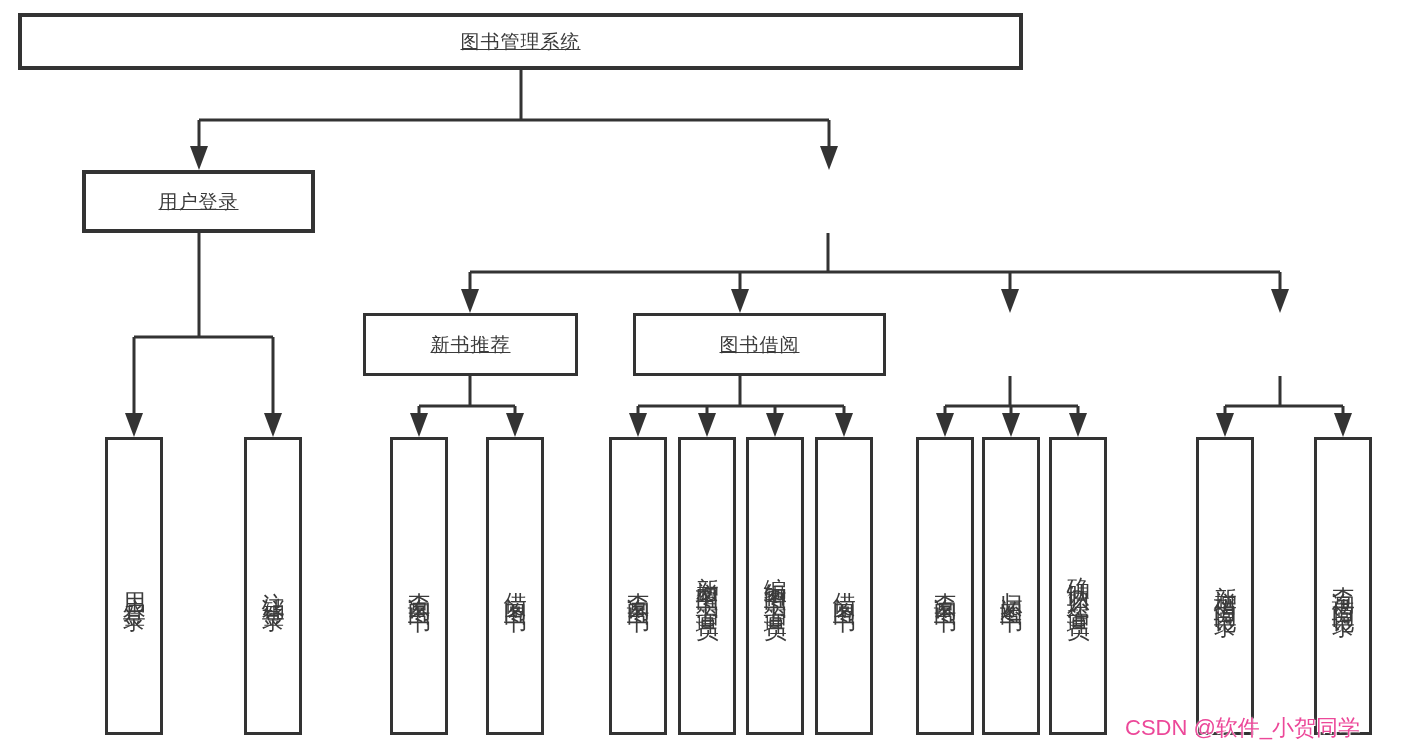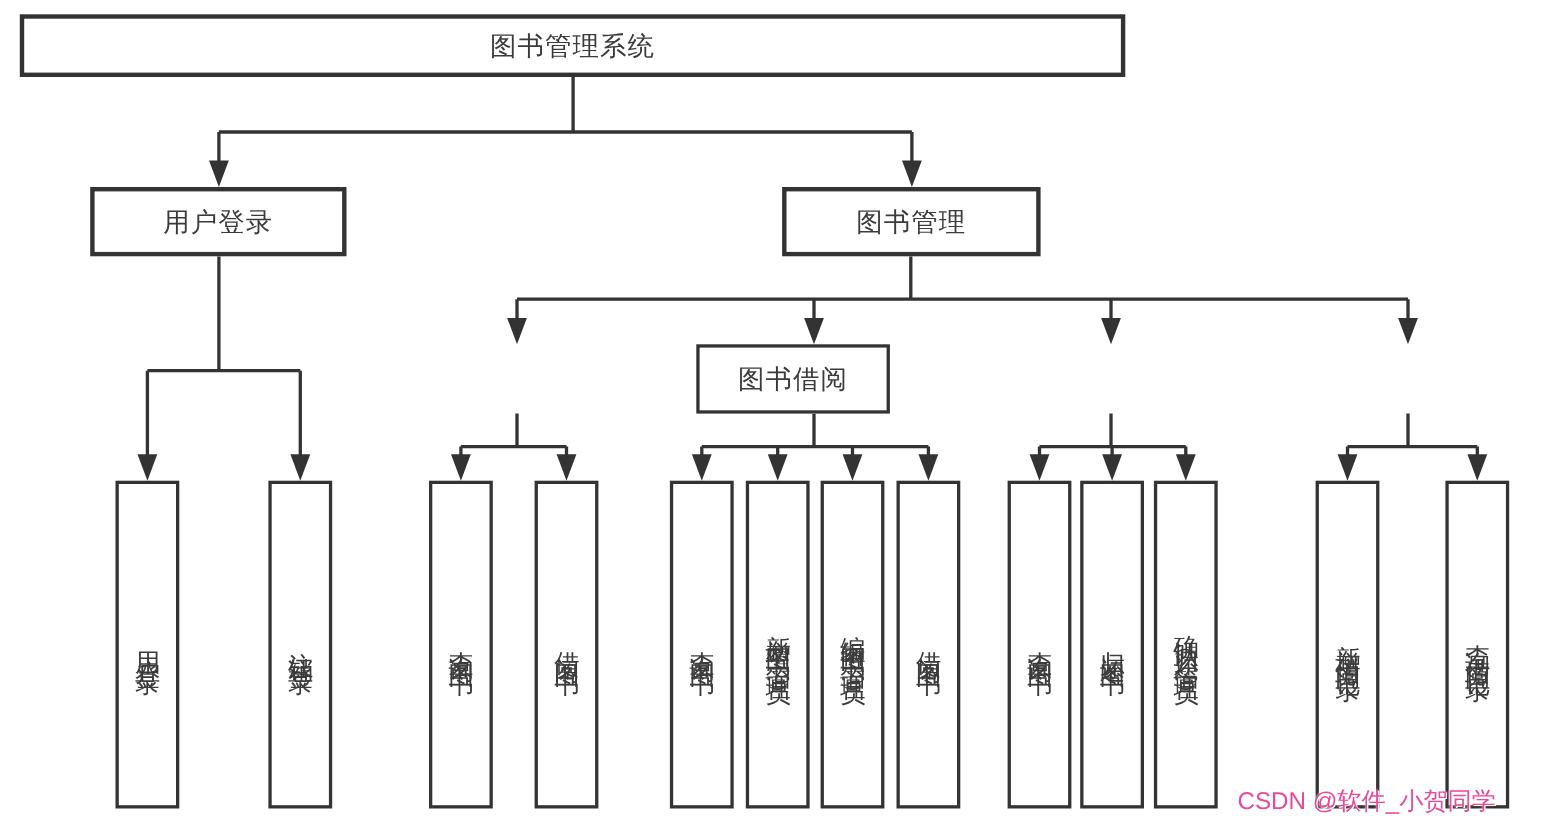--- a/index.html
+++ b/index.html
@@ -13,21 +13,21 @@
   #wires { position:absolute; left:0; top:0; z-index:1; }
   .box {
     position:absolute;
     box-sizing:border-box;
     border:3px solid #333333;
     background:#ffffff;
     display:flex; align-items:center; justify-content:center;
     color:#3b3b3b;
     z-index:2;
   }
-  .box.h  { font-size:24px; letter-spacing:1px; }
+  .box.h  { font-size:19px; letter-spacing:1px;text-decoration:underline; }
   .box.lvl1 { border-width:4px; }
   .box.v .lbl {
     writing-mode:vertical-rl;
     text-orientation:mixed;
     font-size:23px;
     letter-spacing:6px;
     line-height:1.2;
     white-space:nowrap;
   }
   .watermark {
@@ -77,25 +77,25 @@
     </g>
   </svg>
 
   <div class="box h lvl1" style="left:18px;top:13px;width:1005px;height:57px">
     <span class="lbl">图书管理系统</span>
   </div>
 
   <div class="box h lvl1" style="left:82px;top:170px;width:233px;height:63px">
     <span class="lbl">用户登录</span>
   </div>
-  <div class="box h lvl1" style="left:711px;top:170px;width:235px;height:63px">
-    <span class="lbl">图书管理</span>
+
+  <div class="box h" style="left:363px;top:313px;width:215px;height:63px">
+    <span class="lbl">新书推荐</span>
   </div>
-
-  <div class="box h" style="left:633px;top:313px;width:176px;height:63px">
+  <div class="box h" style="left:633px;top:313px;width:253px;height:63px">
     <span class="lbl">图书借阅</span>
   </div>
 
   <div class="box v" style="left:105px;top:437px;width:58px;height:298px">
     <span class="lbl">用户登录</span>
   </div>
   <div class="box v" style="left:244px;top:437px;width:58px;height:298px">
     <span class="lbl">注销登录</span>
   </div>
 

